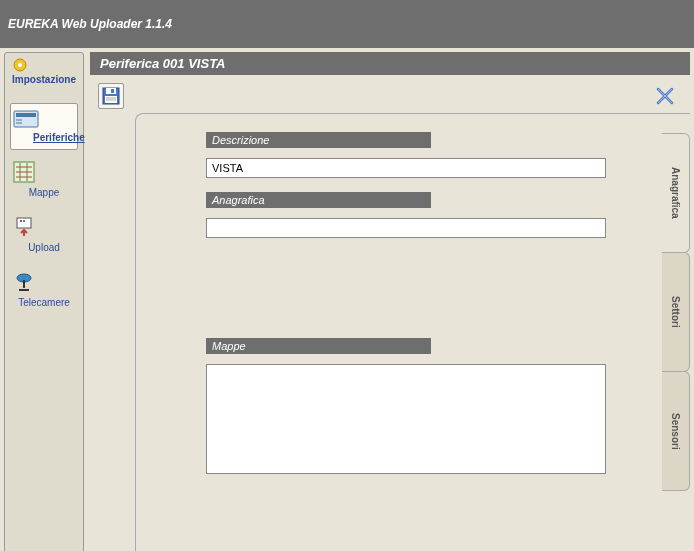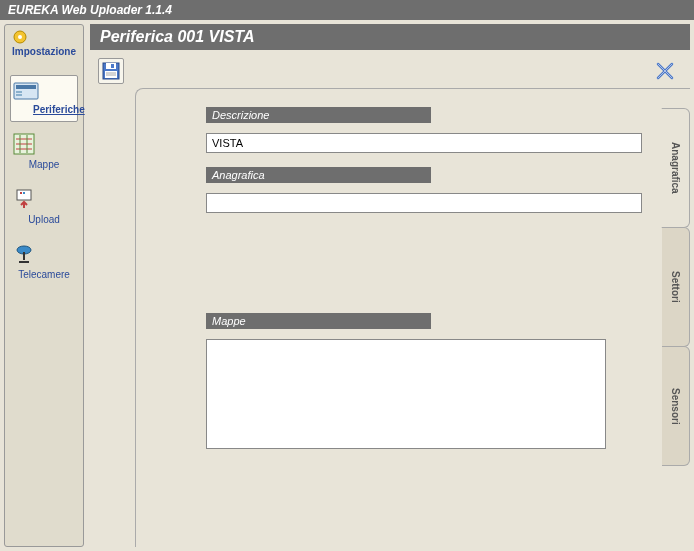--- a/index.html
+++ b/index.html
@@ -9,21 +9,21 @@
     background: #e8e4d8;
     width: 694px;
     height: 551px;
     overflow: hidden;
   }
   .titlebar {
     background: #6e6e6e;
     color: #fff;
     font-weight: bold;
     font-style: italic;
-    padding: 3px 8px;
+    padding: 17px 8px;
     font-size: 12px;
   }
   .main {
     display: flex;
     height: calc(100% - 20px);
     padding: 4px;
     gap: 6px;
   }
   .sidebar {
     width: 80px;
@@ -76,21 +76,21 @@
     display: flex;
     flex-direction: column;
     min-width: 0;
   }
   .page-title {
     background: #6e6e6e;
     color: #fff;
     font-weight: bold;
     font-style: italic;
     padding: 4px 10px;
-    font-size: 16px;
+    font-size: 13px;
   }
   .toolbar {
     display: flex;
     align-items: center;
     justify-content: space-between;
     padding: 8px 12px 4px 8px;
   }
   .tool-btn {
     width: 26px;
     height: 26px;
@@ -157,21 +157,21 @@
     background: #6e6e6e;
     color: #fff;
     font-style: italic;
     padding: 2px 10px 2px 6px;
     width: 225px;
     font-size: 11px;
     margin-bottom: 10px;
   }
   .form-row { margin-bottom: 14px; }
   .form-input {
-    width: 436px;
+    width: 400px;
     border: 1px solid #888;
     background: #fff;
     padding: 3px 5px;
     font-size: 11px;
     font-family: inherit;
   }
   select.form-input {
     height: 22px;
   }
   .note-gap { height: 60px; }

